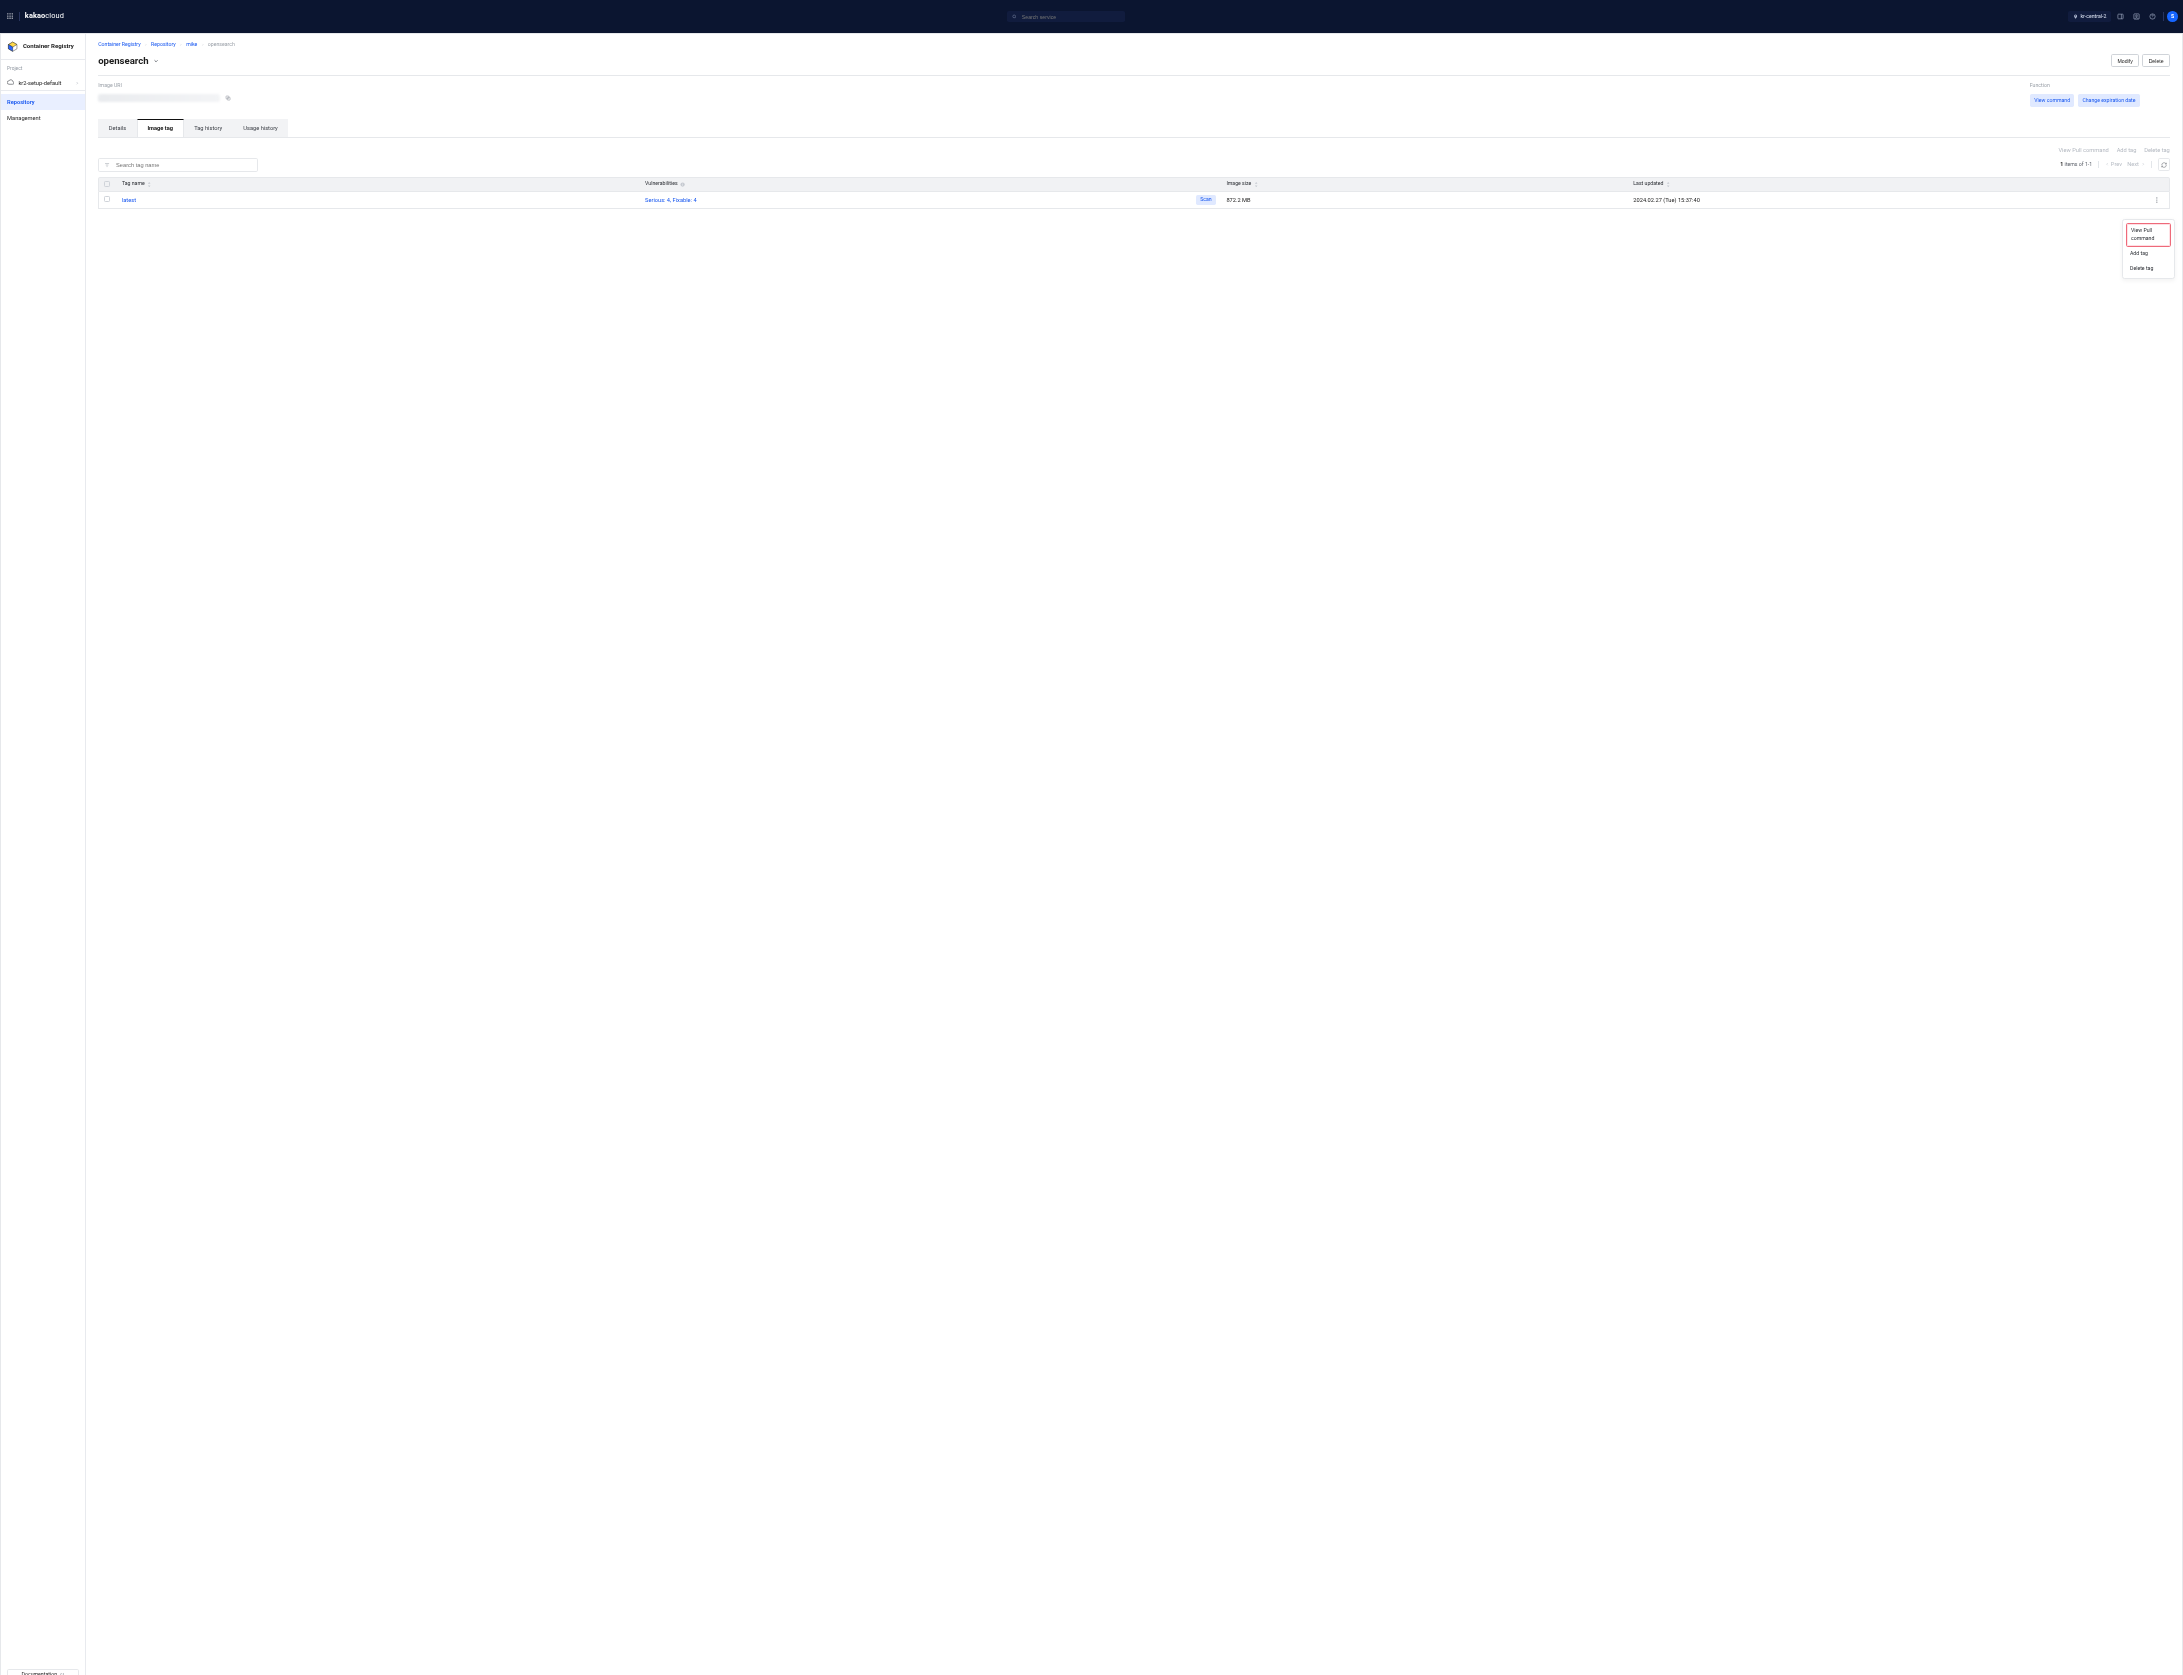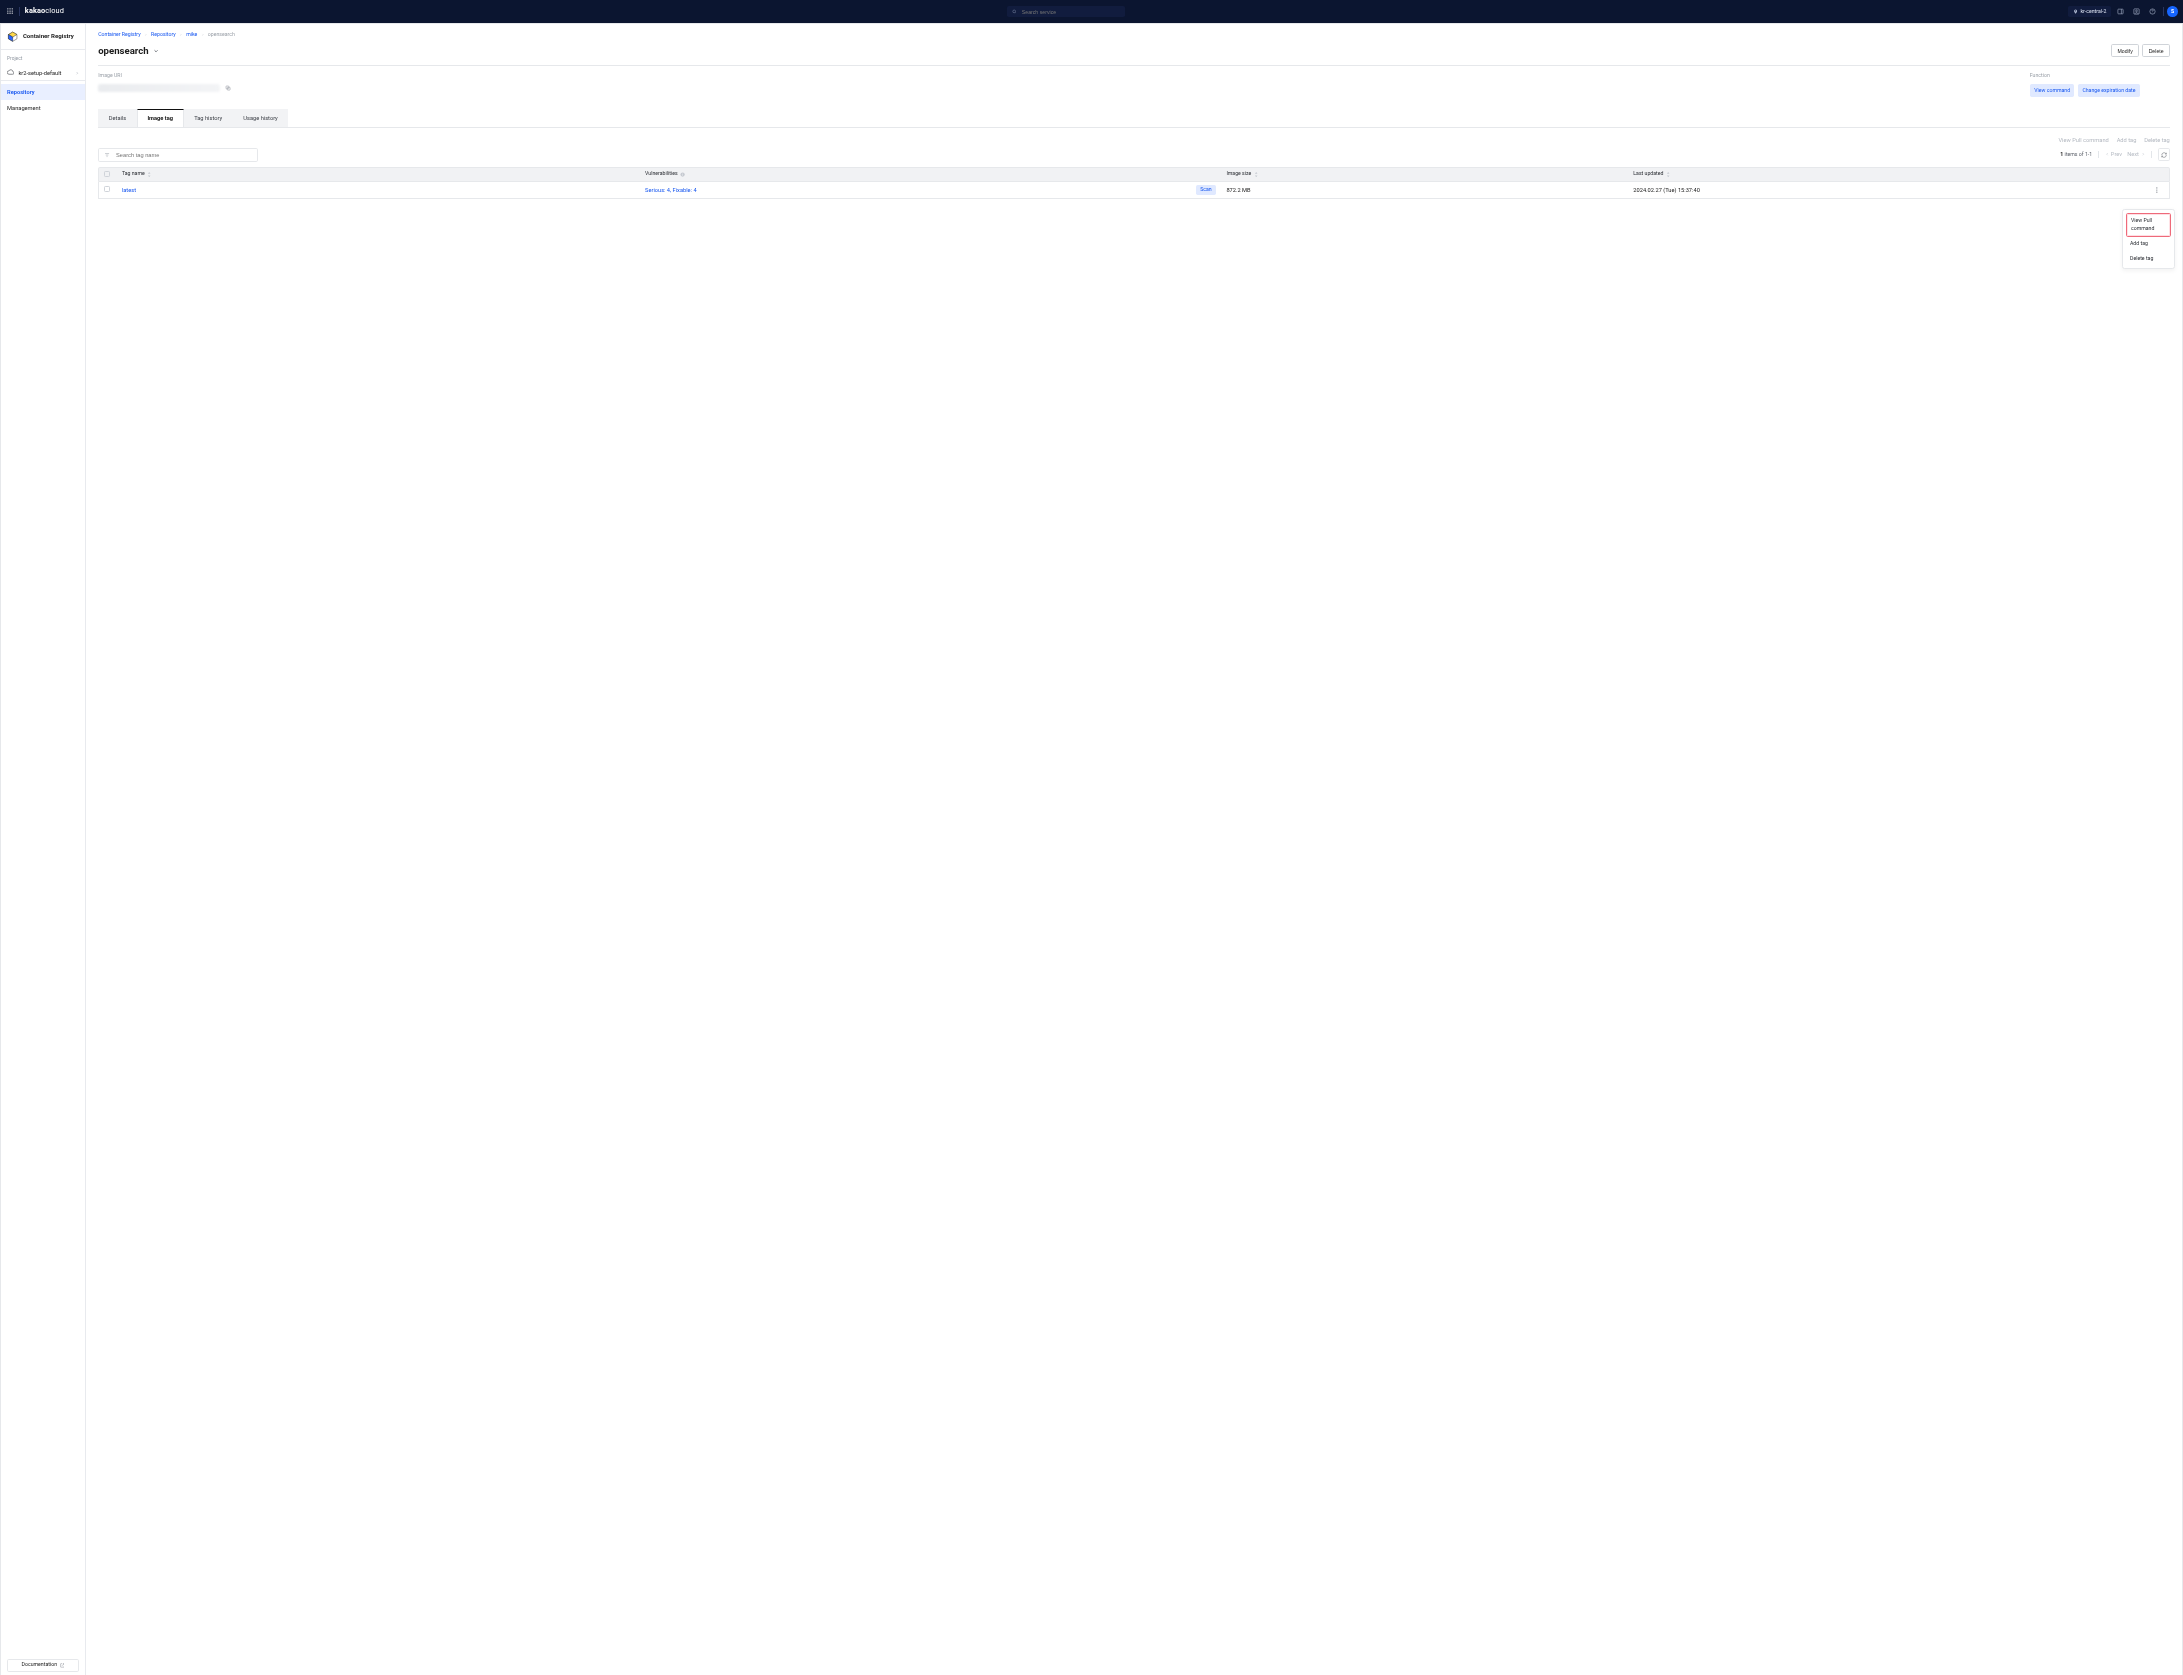--- a/index.html
+++ b/index.html
@@ -25,21 +25,21 @@
     margin:0;
     font-family: -apple-system,BlinkMacSystemFont,'Segoe UI',Roboto,Helvetica,Arial,'Apple SD Gothic Neo','Noto Sans',sans-serif;
     color:var(--text);
     background:#fff;
     font-size:5.7px;
     line-height:1.45;
   }
 
   
   .topbar{
-    height:23px;
+    height:33px;
     background:var(--navy);
     display:flex;
     align-items:center;
     padding:0 5.2px;
     gap:4.4px;
     color:#fff;
   }
   .apps-grid{
     width:9.6px;height:9.6px;display:flex;align-items:center;justify-content:center;border-radius:1.7px;
   }

